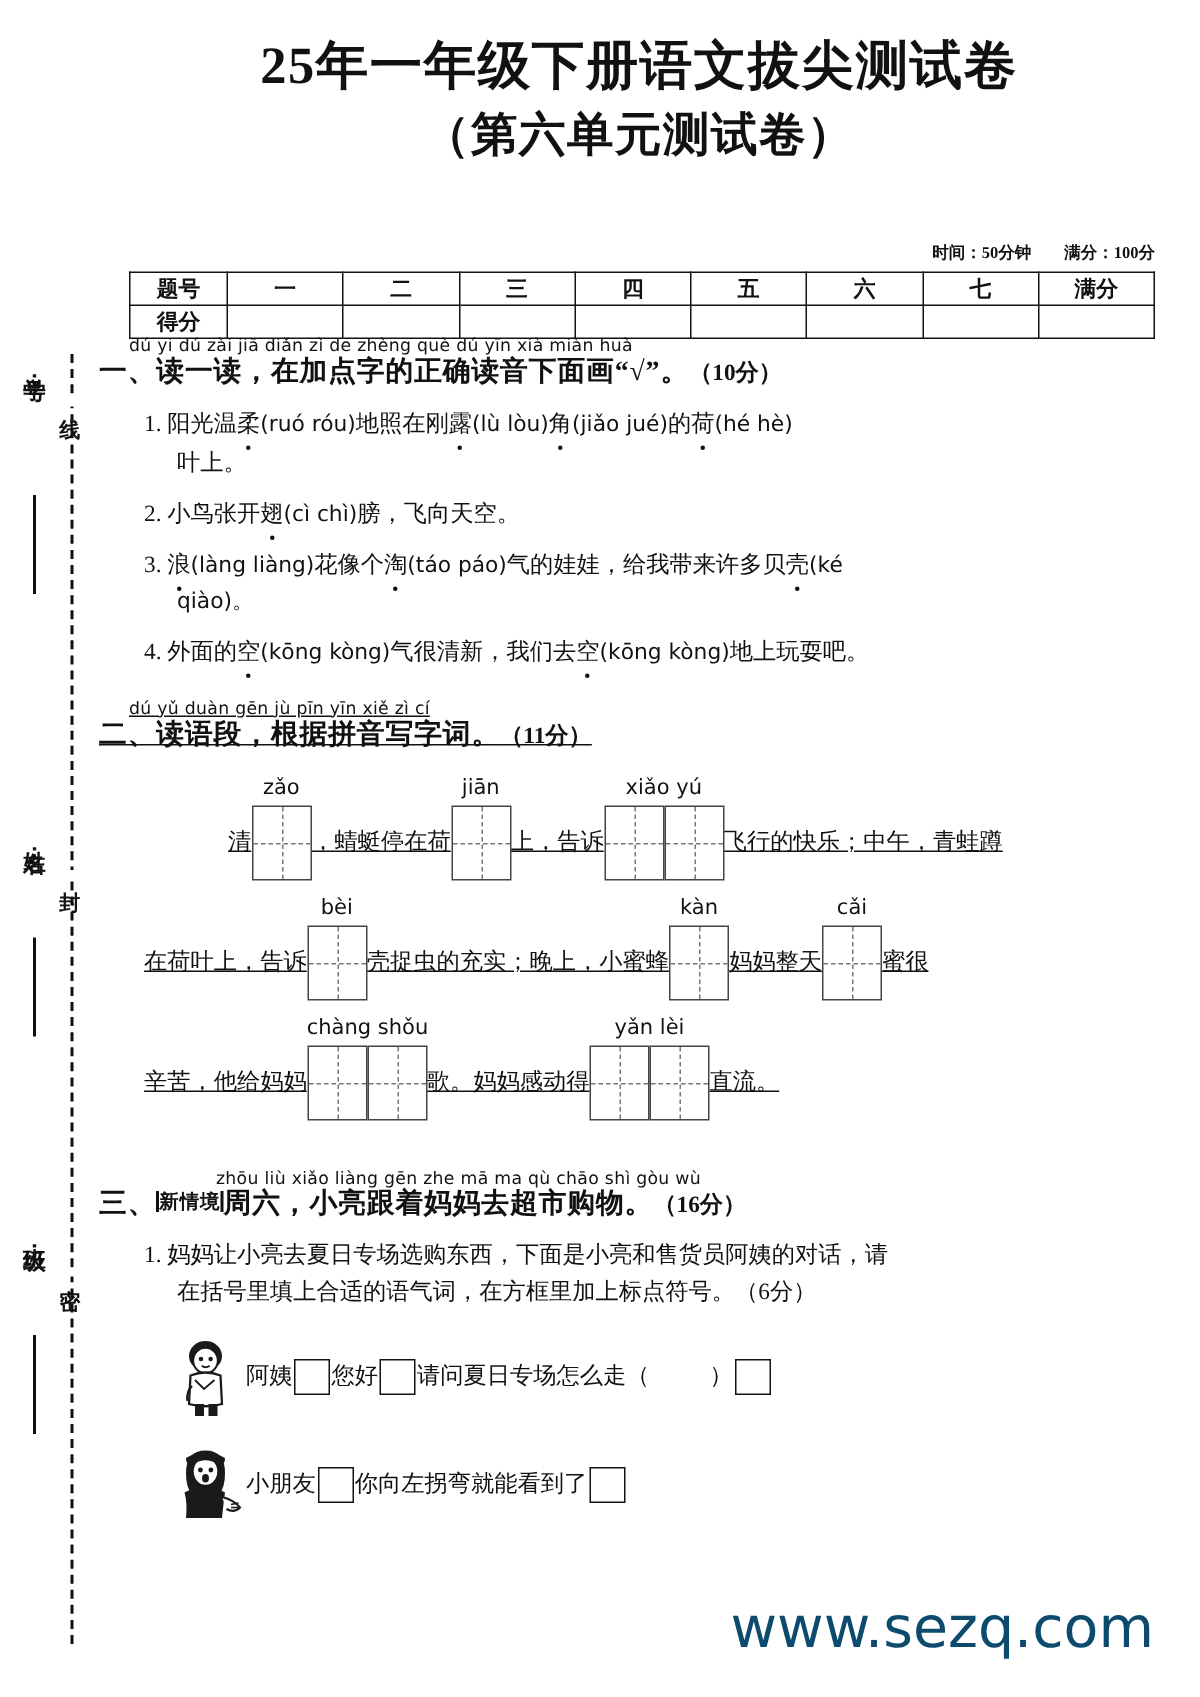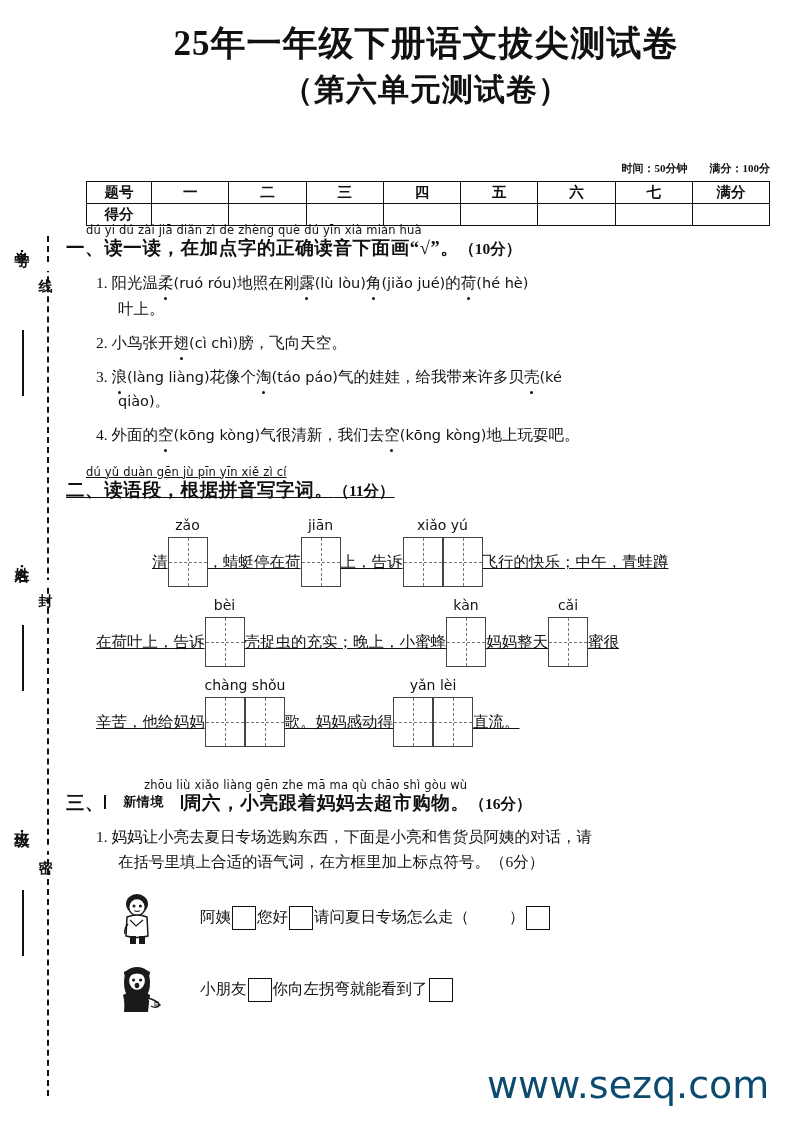--- a/index.html
+++ b/index.html
@@ -152,21 +152,21 @@
     font-size: 15.5px;
     font-weight: 700;
     letter-spacing: 0;
   }
   .newcase {
     display: inline-block;
     font-size: 13px;
     font-weight: 700;
     border-left: 2px solid #111;
     border-right: 2px solid #111;
-    padding: 0 17px;
+    padding: 0 0;
     line-height: 1.1;
     vertical-align: 3px;
   }
 
   .q-item {
     font-size: 15.5px;
     line-height: 1.62;
     margin-left: 30px;
     margin-top: 9px;
     white-space: nowrap;
@@ -248,21 +248,21 @@
   
   .dlg-row {
     display: flex;
     align-items: center;
     margin-left: 44px;
     margin-top: 16px;
     white-space: nowrap;
     font-size: 15.5px;
   }
   .avatar { width: 54px; height: 56px; flex: 0 0 54px; }
-  .dlg-text { display: flex; align-items: center; margin-left: 36px; }
+  .dlg-text { display: flex; align-items: center; }
   .pbox {
     display: inline-block;
     width: 24px; height: 24px;
     border: 1.5px solid #111;
     box-sizing: border-box;
     margin: 0 1px;
     vertical-align: middle;
   }
   .paren-gap { display: inline-block; width: 40px; }
 

